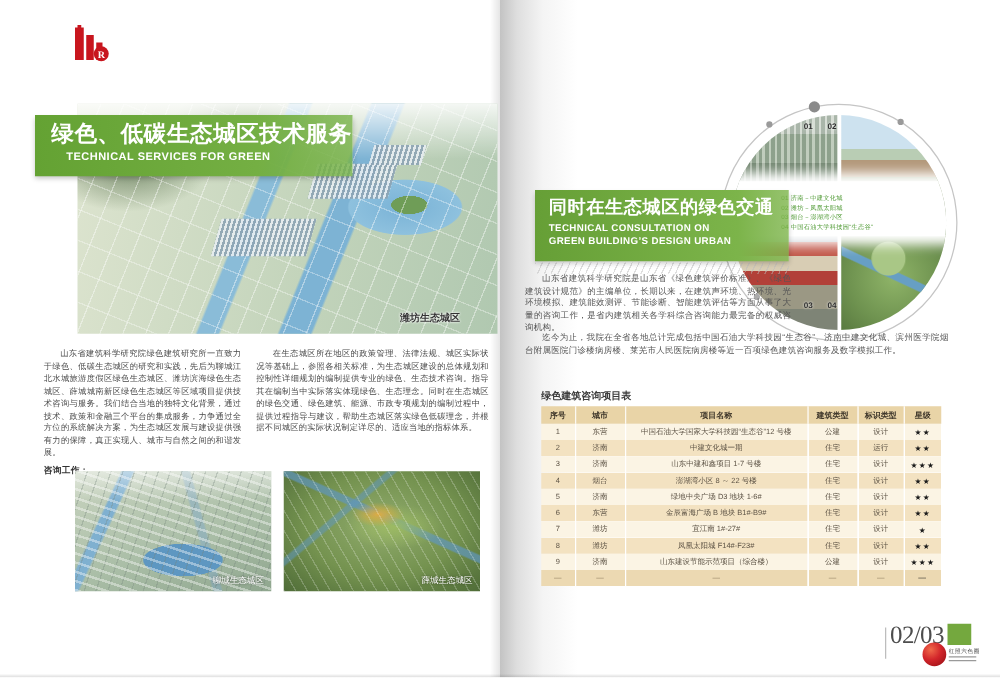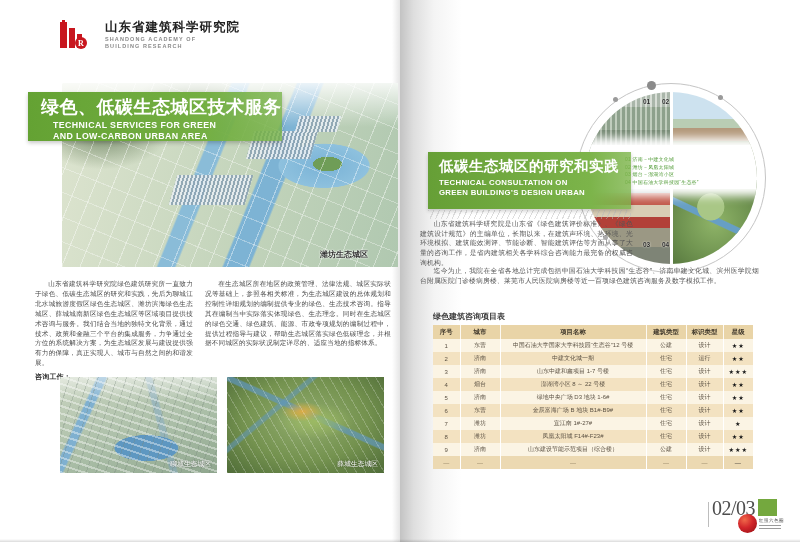--- a/index.html
+++ b/index.html
@@ -171,41 +171,33 @@
 
     <div class="logo">
       <svg class="logo-mark" viewBox="0 0 40 30">
         <rect x="4" y="2" width="7" height="26" fill="#c8161e"></rect>
         <rect x="13" y="8" width="6" height="20" fill="#c8161e"></rect>
         <rect x="21" y="14" width="5" height="14" fill="#c8161e"></rect>
         <rect x="6" y="0" width="3" height="4" fill="#c8161e"></rect>
         <circle cx="25" cy="23" r="6" fill="#c8161e"></circle>
         <text x="25" y="26" font-size="8" fill="#ffffff" text-anchor="middle" font-family="Liberation Serif,serif" font-weight="bold">R</text>
       </svg>
-      <div class="logo-text">
-        <div class="logo-cn">山东省建筑科学研究院</div>
-        <div class="logo-en">
-          <div>SHANDONG ACADEMY OF</div>
-          <div>BUILDING RESEARCH</div>
-        </div>
-      </div>
     </div>
 
     <div class="photo-main">
       <div class="cluster c1"></div>
       <div class="cluster c2"></div>
       <div class="cluster c3"></div>
       <div class="photo-caption-main">潍坊生态城区</div>
     </div>
 
     <div class="banner-left">
       <div class="cn">绿色、低碳生态城区技术服务</div>
       <div class="en">
         <div>TECHNICAL SERVICES FOR GREEN</div>
-        <div>AND LOW-CARBON URBAN AREA</div>
       </div>
     </div>
 
     <div class="col col1">
       <p>山东省建筑科学研究院绿色建筑研究所一直致力于绿色、低碳生态城区的研究和实践，先后为聊城江北水城旅游度假区绿色生态城区、潍坊滨海绿色生态城区、薛城城南新区绿色生态城区等区域项目提供技术咨询与服务。我们结合当地的独特文化背景，通过技术、政策和金融三个平台的集成服务，力争通过全方位的系统解决方案，为生态城区发展与建设提供强有力的保障，真正实现人、城市与自然之间的和谐发展。</p>
       <div class="work-label">咨询工作：</div>
     </div>
     <div class="col col2">
       <p>在生态城区所在地区的政策管理、法律法规、城区实际状况等基础上，参照各相关标准，为生态城区建设的总体规划和控制性详细规划的编制提供专业的绿色、生态技术咨询。指导其在编制当中实际落实体现绿色、生态理念。同时在生态城区的绿色交通、绿色建筑、能源、市政专项规划的编制过程中，提供过程指导与建议，帮助生态城区落实绿色低碳理念，并根据不同城区的实际状况制定详尽的、适应当地的指标体系。</p>
     </div>
@@ -242,21 +234,21 @@
           <div>03 烟台－澎湖湾小区</div>
           <div>04 中国石油大学科技园“生态谷”</div>
         </div>
     </div>
     <div class="quad-label ql-01">01</div>
     <div class="quad-label ql-02">02</div>
     <div class="quad-label ql-03">03</div>
     <div class="quad-label ql-04">04</div>
 
     <div class="banner-right">
-      <div class="cn">低碳生态城区的研究和实践</div>
+      <div class="cn">同时在生态城区的绿色交通</div>
       <div class="en">
         <div>TECHNICAL CONSULTATION ON</div>
         <div>GREEN BUILDING’S DESIGN URBAN</div>
       </div>
     </div>
     <div class="hatch"></div>
 
     <div class="para para1">
       <p>山东省建筑科学研究院是山东省《绿色建筑评价标准》、《绿色建筑设计规范》的主编单位，长期以来，在建筑声环境、热环境、光环境模拟、建筑能效测评、节能诊断、智能建筑评估等方面从事了大量的咨询工作，是省内建筑相关各学科综合咨询能力最完备的权威咨询机构。</p>
     </div>

